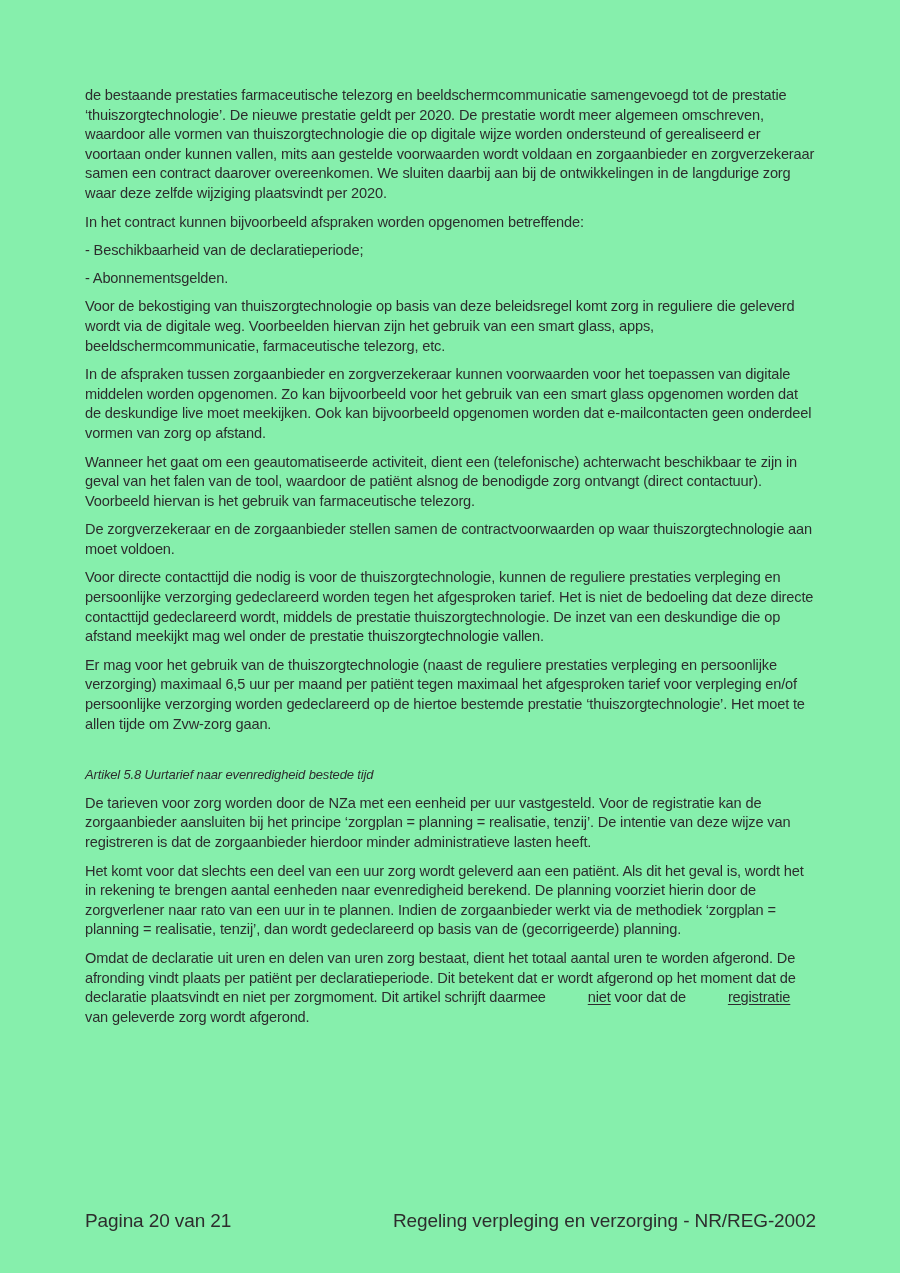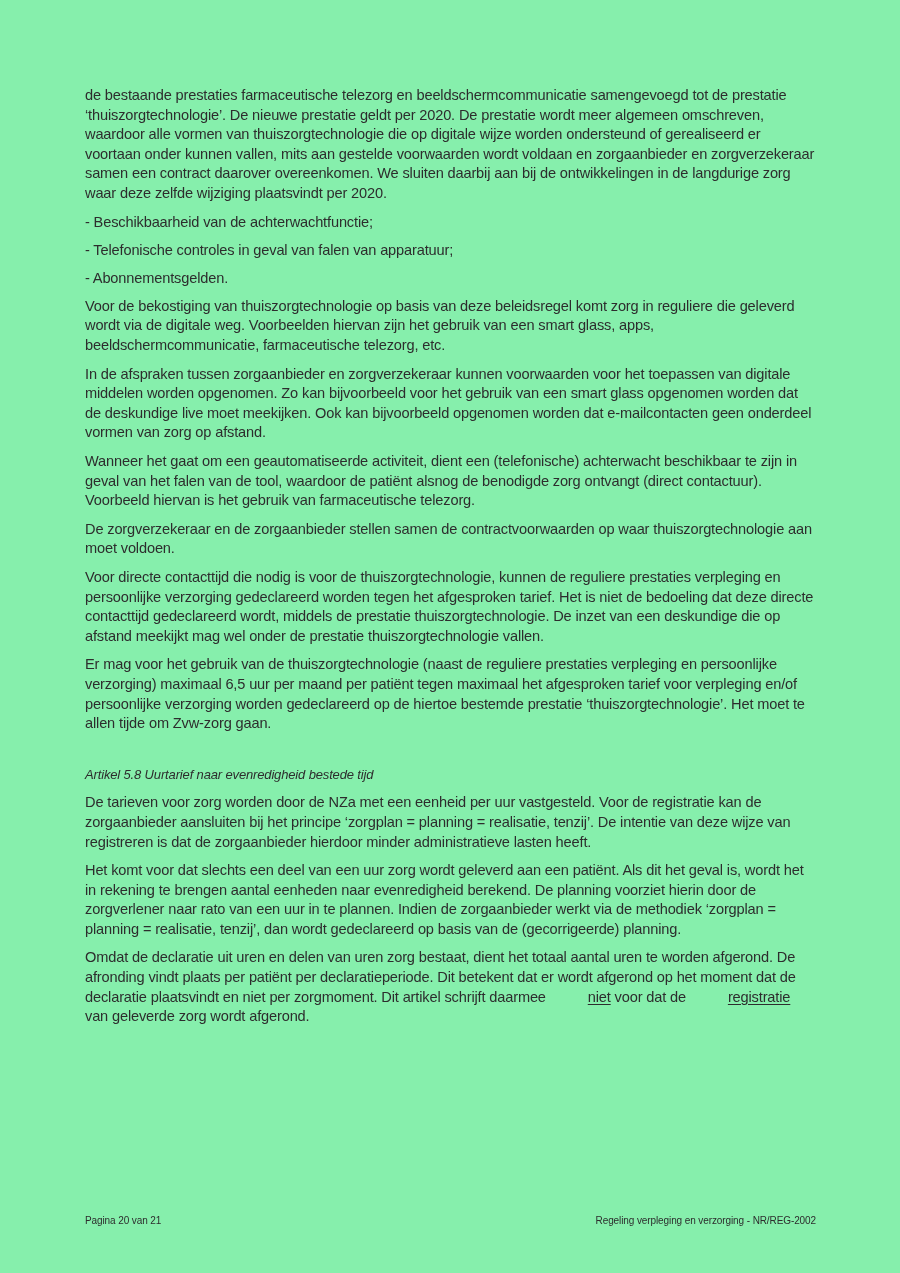--- a/index.html
+++ b/index.html
@@ -48,36 +48,36 @@
     text-underline-offset: 2px;
     padding-left: 38px;
   }
   .footer {
     position: absolute;
     left: 85px;
     right: 84px;
     top: 1212px;
     display: flex;
     justify-content: space-between;
-    font-size: 10px;
+    font-size: 19px;
     line-height: 18px;
     letter-spacing: -0.1px;
   }
 </style>
 </head>
 <body>
 
 <div class="page">
   <main class="content">
 
     <p class="para">de bestaande prestaties farmaceutische telezorg en beeldschermcommunicatie samengevoegd tot de prestatie ‘thuiszorgtechnologie’. De nieuwe prestatie geldt per 2020. De prestatie wordt meer algemeen omschreven, waardoor alle vormen van thuiszorgtechnologie die op digitale wijze worden ondersteund of gerealiseerd er voortaan onder kunnen vallen, mits aan gestelde voorwaarden wordt voldaan en zorgaanbieder en zorgverzekeraar  samen een contract daarover overeenkomen. We sluiten daarbij aan bij de ontwikkelingen in de langdurige zorg waar deze zelfde wijziging plaatsvindt per 2020.</p>
 
+    <p class="para">In het contract kunnen bijvoorbeeld afspraken worden opgenomen betreffende:</p>
 
-    <p class="bullet">- Beschikbaarheid van de achterwachtfunctie;</p>
-    <p class="bullet">- Telefonische controles in geval van falen van apparatuur;</p>
+    <p class="bullet">- Beschikbaarheid van de declaratieperiode;</p>
     <p class="bullet">- Abonnementsgelden.</p>
 
     <p class="para">Voor de bekostiging van thuiszorgtechnologie op basis van deze beleidsregel komt zorg in reguliere die geleverd wordt via de digitale weg. Voorbeelden hiervan zijn het gebruik van een smart glass, apps, beeldschermcommunicatie, farmaceutische telezorg, etc.</p>
 
     <p class="para">In de afspraken tussen zorgaanbieder en zorgverzekeraar kunnen voorwaarden voor het toepassen van digitale middelen worden opgenomen. Zo kan bijvoorbeeld voor het gebruik van een smart glass opgenomen worden dat de deskundige live moet meekijken. Ook kan bijvoorbeeld opgenomen worden dat e-mailcontacten geen onderdeel vormen van zorg op afstand.</p>
 
     <p class="para">Wanneer het gaat om een geautomatiseerde activiteit, dient een (telefonische) achterwacht beschikbaar te zijn in geval van het falen van de tool, waardoor de patiënt alsnog de benodigde zorg ontvangt (direct contactuur). Voorbeeld hiervan is het gebruik van farmaceutische telezorg.</p>
 
     <p class="para">De zorgverzekeraar en de zorgaanbieder stellen samen de contractvoorwaarden op waar thuiszorgtechnologie aan moet voldoen.</p>
 

